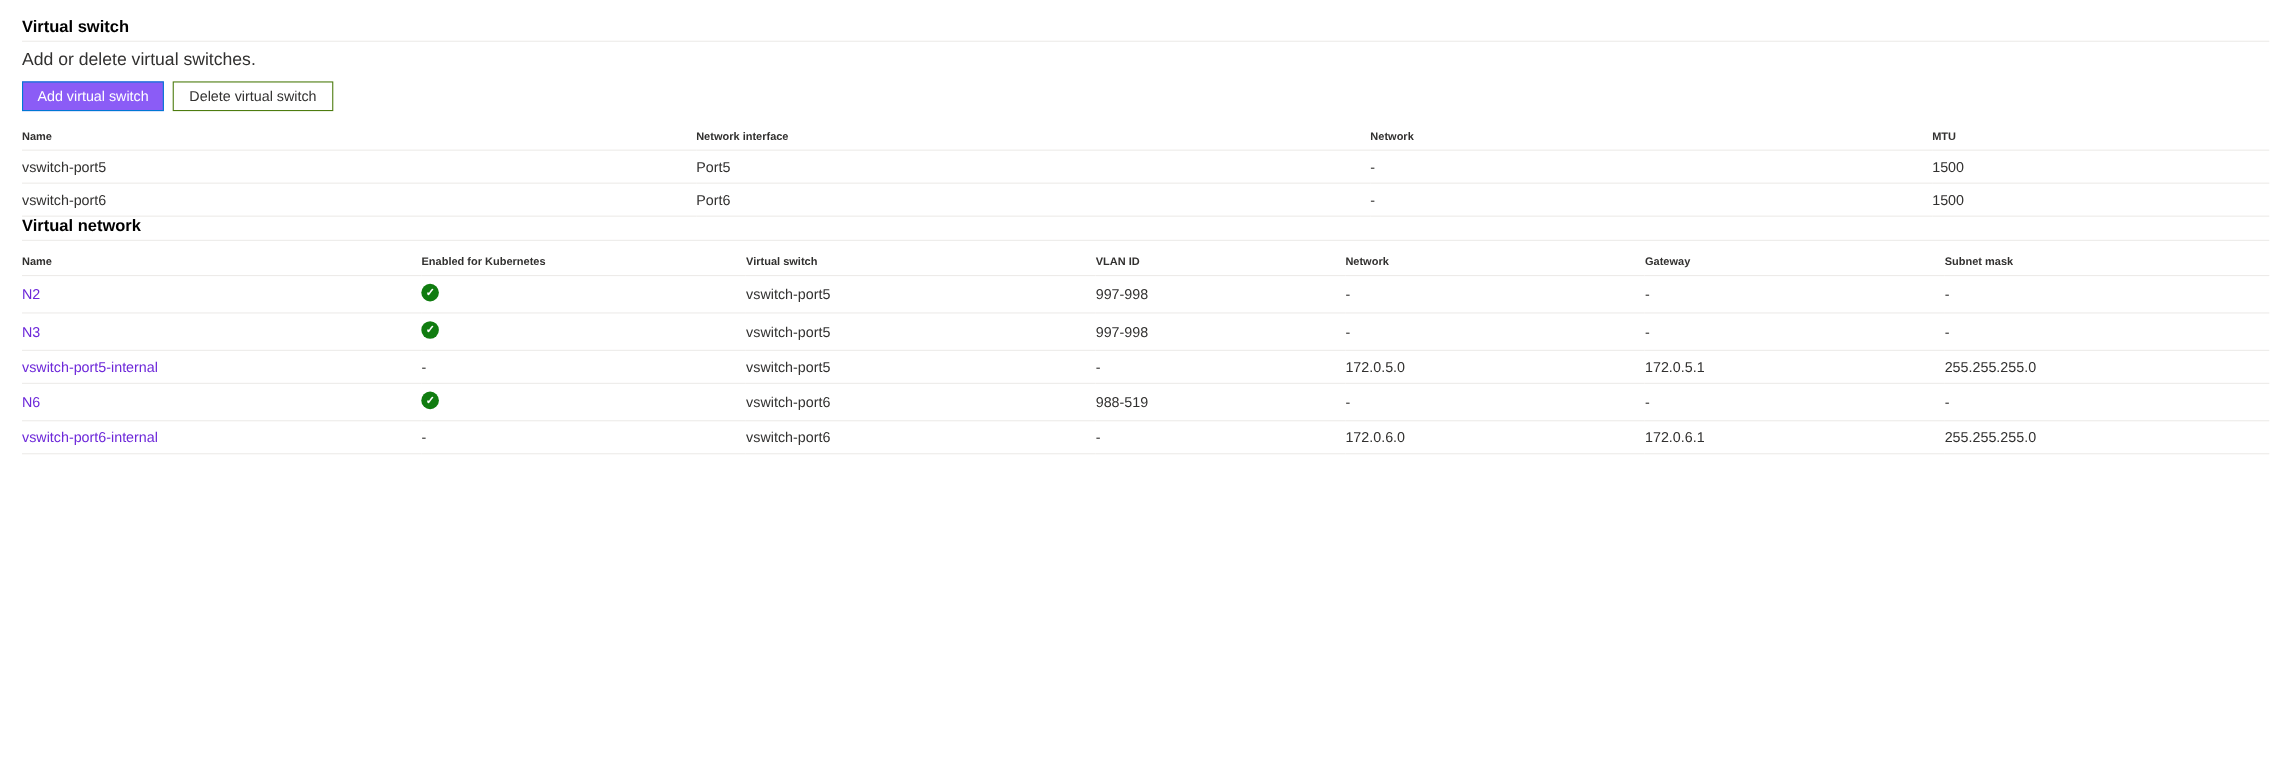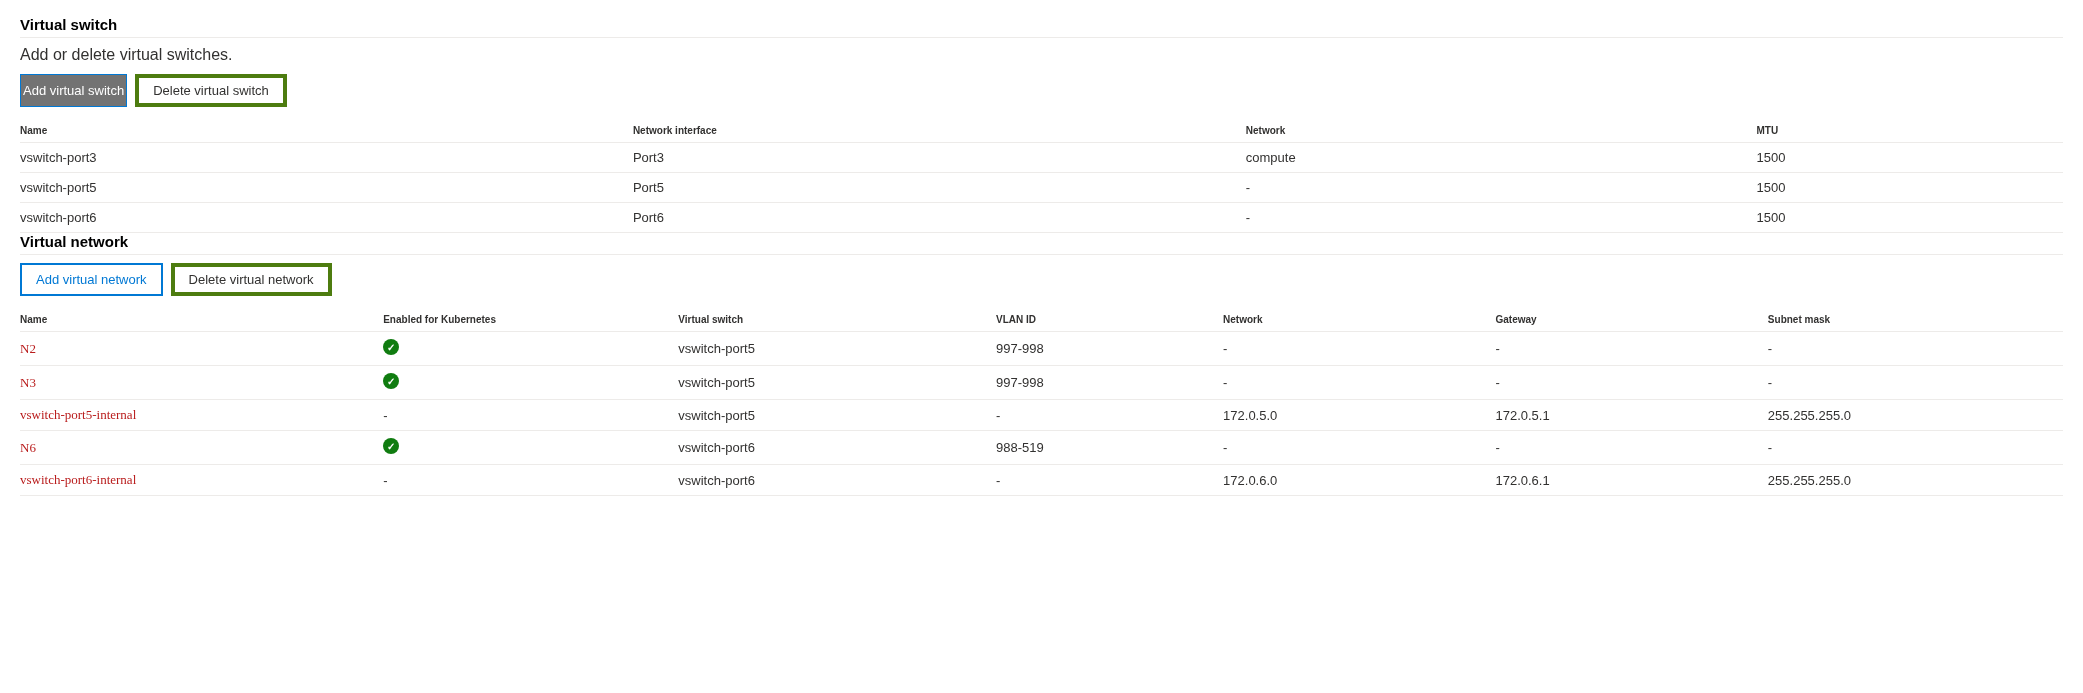--- a/index.html
+++ b/index.html
@@ -29,32 +29,32 @@
       font-size: 16px;
       color: #323130;
       margin-bottom: 10px;
     }
     .button-row {
       display: flex;
       gap: 8px;
       margin-bottom: 12px;
     }
     .btn-primary {
-      background-color: #737373;
+      background-color: #8b5cf6;
       color: #ffffff;
       border: 1px solid #0078d4;
-      padding: 5px 2px;
+      padding: 5px 13px;
       font-size: 13px;
       cursor: pointer;
       font-family: inherit;
     }
     .btn-secondary {
       background-color: #ffffff;
       color: #323130;
-      border: 4px solid #4d7c0f;
+      border: 1px solid #4d7c0f;
       padding: 5px 14px;
       font-size: 13px;
       cursor: pointer;
       font-family: inherit;
     }
     .btn-primary-outlined {
       background-color: #ffffff;
       color: #0078d4;
       border: 2px solid #0078d4;
       padding: 5px 14px;
@@ -75,24 +75,23 @@
       padding: 6px 8px 6px 0;
       border-bottom: 1px solid #edebe9;
     }
     tbody td {
       padding: 7px 8px 7px 0;
       border-bottom: 1px solid #edebe9;
       font-size: 13px;
       color: #323130;
     }
     .link-text {
-      color: #b91c1c;
+      color: #6d28d9;
       cursor: pointer;
       text-decoration: none;
-      font-family: Liberation Serif, serif;
     }
     .check-icon {
       display: inline-block;
       width: 16px;
       height: 16px;
       background-color: #107c10;
       border-radius: 50%;
       position: relative;
     }
     .check-icon::after {
@@ -123,49 +122,39 @@
   <table>
     <thead>
       <tr>
         <th style="width:30%">Name</th>
         <th style="width:30%">Network interface</th>
         <th style="width:25%">Network</th>
         <th style="width:15%">MTU</th>
       </tr>
     </thead>
     <tbody id="vs-tbody">
-    <tr>
-      <td>vswitch-port3</td>
-      <td>Port3</td>
-      <td>compute</td>
-      <td>1500</td>
-    </tr>
         <tr>
       <td>vswitch-port5</td>
       <td>Port5</td>
       <td>-</td>
       <td>1500</td>
     </tr>
         <tr>
       <td>vswitch-port6</td>
       <td>Port6</td>
       <td>-</td>
       <td>1500</td>
     </tr>
       </tbody>
   </table>
 </div>
 
 <div class="section-gap">
   <div class="section-title">Virtual network</div>
   <hr class="section-divider">
-  <div class="button-row">
-    <button class="btn-primary-outlined">Add virtual network</button>
-    <button class="btn-secondary">Delete virtual network</button>
-  </div>
   <table>
     <thead>
       <tr>
         <th style="width:16%">Name</th>
         <th style="width:13%">Enabled for Kubernetes</th>
         <th style="width:14%">Virtual switch</th>
         <th style="width:10%">VLAN ID</th>
         <th style="width:12%">Network</th>
         <th style="width:12%">Gateway</th>
         <th style="width:13%">Subnet mask</th>

